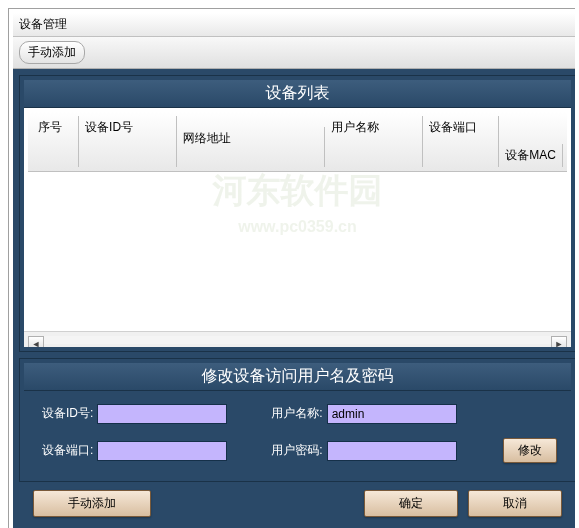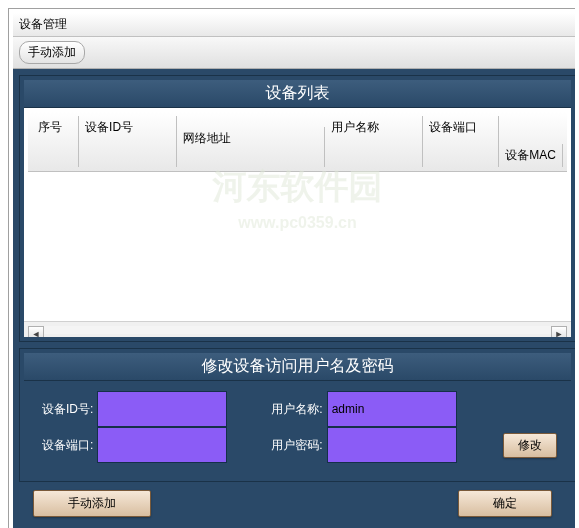--- a/index.html
+++ b/index.html
@@ -17,23 +17,23 @@
 .th { border-right: 1px solid #c0c0c0; padding: 3px 6px; font-size: 12px; font-weight: normal; white-space: nowrap; }
 .th.c0 { width: 48px; }
 .th.c1 { width: 100px; }
 .th.c2 { width: 152px; margin-top: 11px; }
 .th.c3 { width: 100px; }
 .th.c4 { width: 78px; }
 .th.c5 { flex: 1; margin-top: 28px; }
 .scrollbar { position: absolute; bottom: 0; left: 0; right: 0; height: 16px; background: #f0f0f0; border-top: 1px solid #d0d0d0; display: flex; }
 .sbtn { width: 16px; height: 16px; background: linear-gradient(#fff, #dcdcdc); border: 1px solid #b0b0b0; display: flex; align-items: center; justify-content: center; font-size: 9px; color: #444; cursor: pointer; }
 .strack { flex: 1; background: #f4f4f4; }
-.form { padding: 10px 14px 14px; display: grid; grid-template-columns: auto 130px 40px auto 130px 1fr auto; align-items: center; }
+.form { padding: 10px 14px 14px; display: grid; grid-template-columns: auto 130px 40px auto 130px 1fr auto; row-gap: 12px; align-items: center; }
 .flabel { color: #fff; font-size: 12px; white-space: nowrap; }
-.finput { height: 36px; background: #8b5cf6; border: 1px solid #153049; padding: 0 4px; font-size: 12px; }
+.finput { height: 20px; background: #c4b5fd; border: 1px solid #153049; padding: 0 4px; font-size: 12px; }
 .rbtn { background: linear-gradient(#f6e8d8, #d8bea0); border: 1px solid #7a5a3a; border-radius: 2px; padding: 3px 14px; font-size: 12px; cursor: pointer; box-shadow: 0 1px 2px rgba(0,0,0,0.3); }
 .rbtn.big { padding: 4px 34px; }
 .btnrow { display: flex; padding: 2px 14px 8px; }
 .spacer { flex: 1; }
 .gap { width: 10px; }
 .watermark { position: absolute; top: 40%; left: 50%; transform: translate(-50%, -50%); color: #e0e8d8; font-size: 34px; font-weight: bold; pointer-events: none; opacity: 0.5; text-align: center; }
 .watermark .sub { font-size: 16px; display: block; }
 </style>
 </head>
 <body>
@@ -89,16 +89,17 @@
         <span></span>
         <button class="rbtn">修改</button>
       </div>
     </div>
 
     <div class="btnrow">
       <button class="rbtn big">手动添加</button>
       <span class="spacer"></span>
       <button class="rbtn big">确定</button>
       <span class="gap"></span>
+      <button class="rbtn big">取消</button>
     </div>
 
   </div>
 </div>
 
 </body></html>

